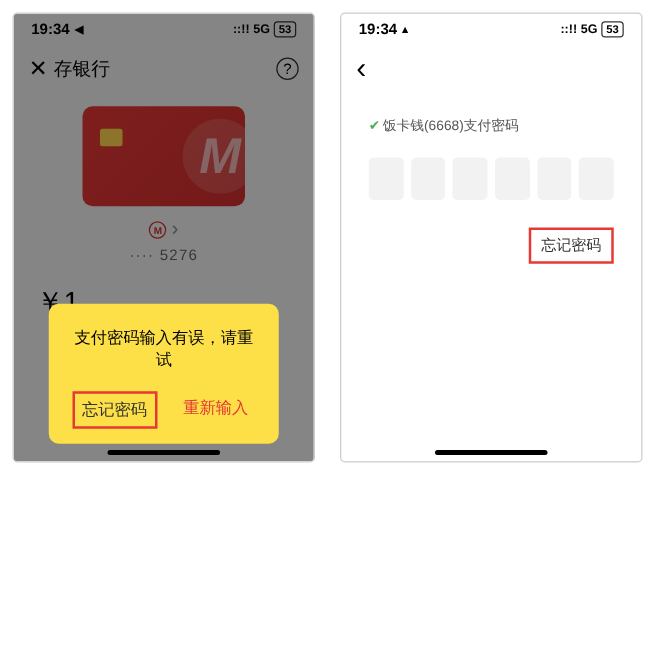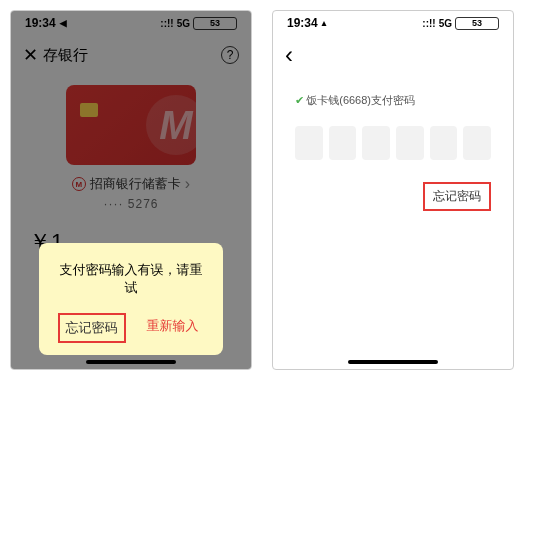--- a/index.html
+++ b/index.html
@@ -28,21 +28,21 @@
     font-size: 12px;
     font-weight: 600;
   }
   .status-left { display: flex; align-items: center; gap: 4px; }
   .status-right { display: flex; align-items: center; gap: 3px; font-size: 10px; }
   .battery {
     display: inline-flex;
     align-items: center;
     border: 1px solid #333;
     border-radius: 3px;
-    padding: 0 16px;
+    padding: 0 3px;
     font-size: 9px;
     height: 13px;
   }
   .nav-bar {
     height: 40px;
     display: flex;
     align-items: center;
     justify-content: space-between;
     padding: 0 12px;
   }
@@ -133,21 +133,21 @@
   .dim-overlay {
     position: absolute;
     inset: 0;
     background: rgba(0,0,0,0.45);
   }
   .dialog {
     position: absolute;
     left: 28px;
     right: 28px;
     top: 232px;
-    background: #fef9c3;
+    background: #fde047;
     border-radius: 8px;
     padding: 18px 16px 12px;
     text-align: center;
   }
   .dialog-title {
     font-size: 13px;
     font-weight: 500;
     margin-bottom: 16px;
   }
   .dialog-buttons {
@@ -237,21 +237,20 @@
       <span class="nav-title">存银行</span>
       <span class="nav-icon" style="border:1.5px solid #333;border-radius:50%;width:18px;height:18px;display:inline-flex;align-items:center;justify-content:center;font-size:12px;">?</span>
     </div>
     <div class="card-area">
       <div class="bank-card">
         <div class="card-chip"></div>
         <div class="card-logo">M</div>
       </div>
       <div class="bank-name-row">
         <span class="bank-icon">M</span>
-        <span>招商银行储蓄卡</span>
         <span style="font-size:16px;color:#888;">›</span>
       </div>
       <div class="card-digits">···· 5276</div>
     </div>
     <div class="amount-row">￥1</div>
   </div>
   <div class="dim-overlay"></div>
   <div class="dialog">
     <div class="dialog-title">支付密码输入有误，请重试</div>
     <div class="dialog-buttons">

